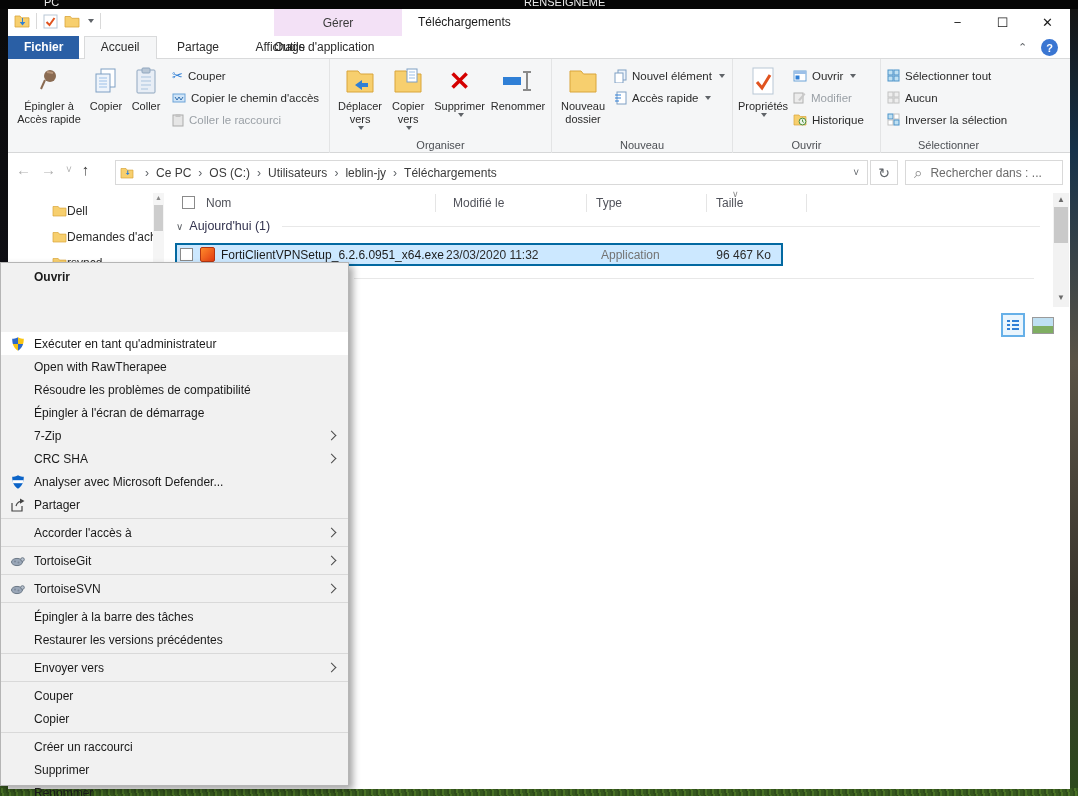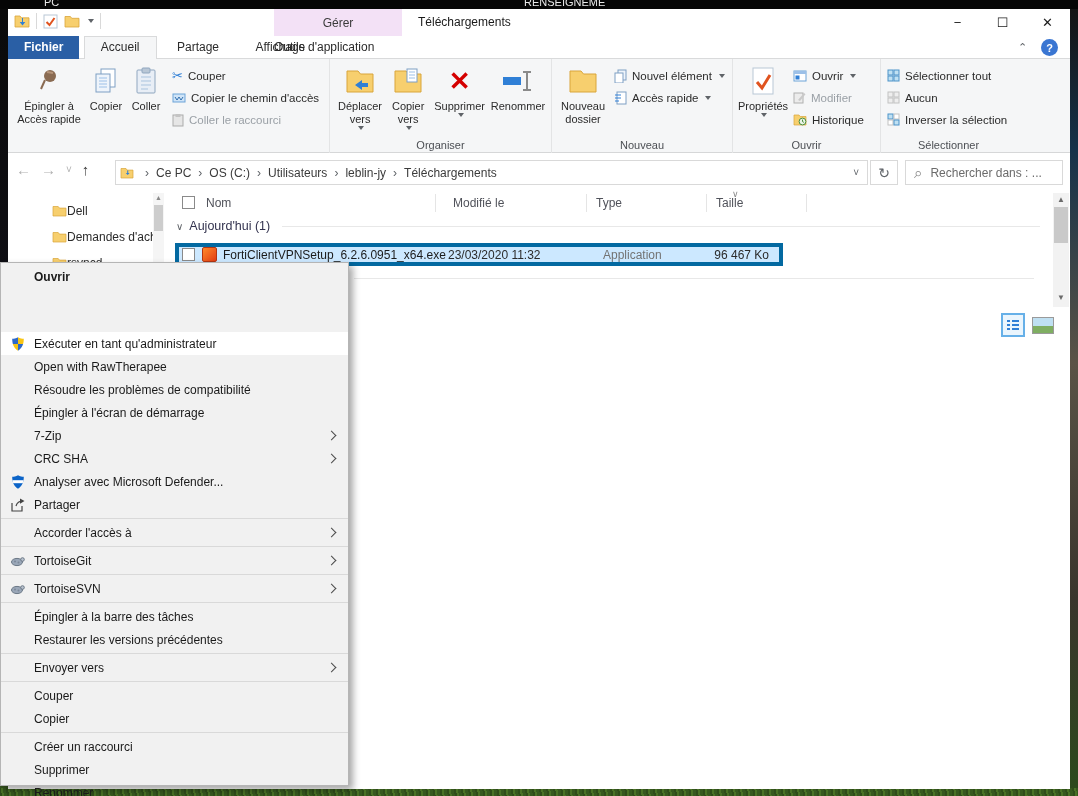--- a/index.html
+++ b/index.html
@@ -86,21 +86,21 @@
   .lheader .col { position:absolute; top:5px; }
   .hsep { position:absolute; top:3px; width:1px; height:18px; background:#e5e5e5; }
   .sortchev { position:absolute; font-size:9px; color:#8a8a8a; }
   .checkbox { width:13px; height:13px; border:1px solid #8a8a8a; background:#fff; display:inline-block; }
 
   .grouprow { position:absolute; left:6px; top:28px; right:30px; display:flex; align-items:center; font-size:12.5px; color:#32324e; gap:6px; }
   .grouprow .chev { font-size:10px; color:#5f6368; }
   .grouprow .gline { flex:1; height:1px; background:#e8e8e8; margin-left:6px; }
 
   .filerow { position:absolute; left:5px; top:52px; width:608px; height:23px; background:#cce8ff;
-      border:4px solid #0369a1; display:flex; align-items:center; font-size:12px; color:#1b1b1b; }
+      border:2px solid #0369a1; display:flex; align-items:center; font-size:12px; color:#1b1b1b; }
   .filerow .checkbox { margin-left:3px; }
   .fname { position:absolute; left:44px; white-space:nowrap; }
   .fmod { position:absolute; left:269px; color:#2b2b2b; }
   .ftype { position:absolute; left:424px; color:#737373; }
   .fsize { position:absolute; right:10px; color:#2b2b2b; }
   .fileicon { position:absolute; left:23px; width:15px; height:15px; border-radius:2px;
       background:linear-gradient(135deg,#ff8a2a,#e23c14); border:1px solid #b33512; }
 
   .hiddengroup { position:absolute; left:172px; top:80px; right:36px; display:flex; align-items:center; font-size:12.5px; color:#32324e; }
   .hiddengroup .gline { flex:1; height:1px; background:#e8e8e8; margin-left:8px; }

